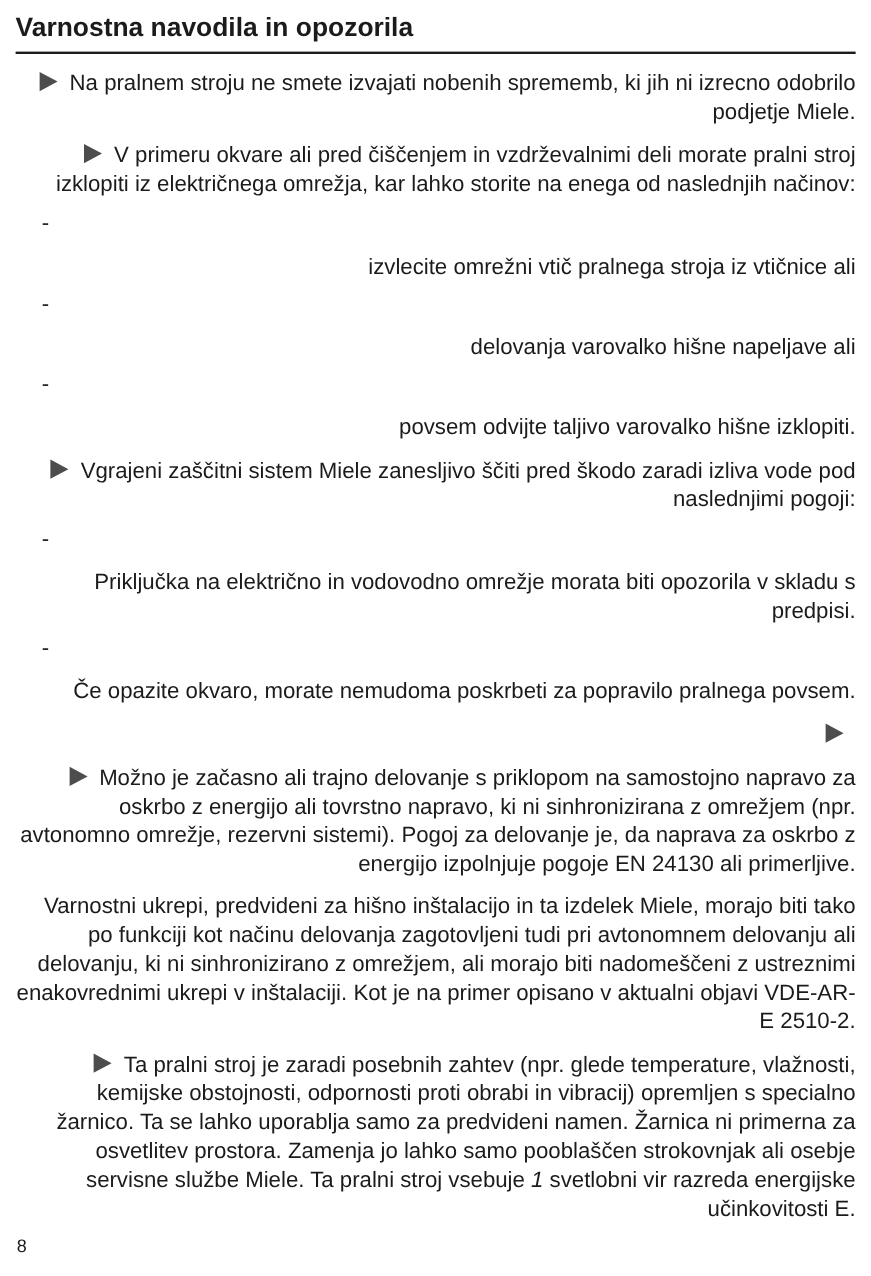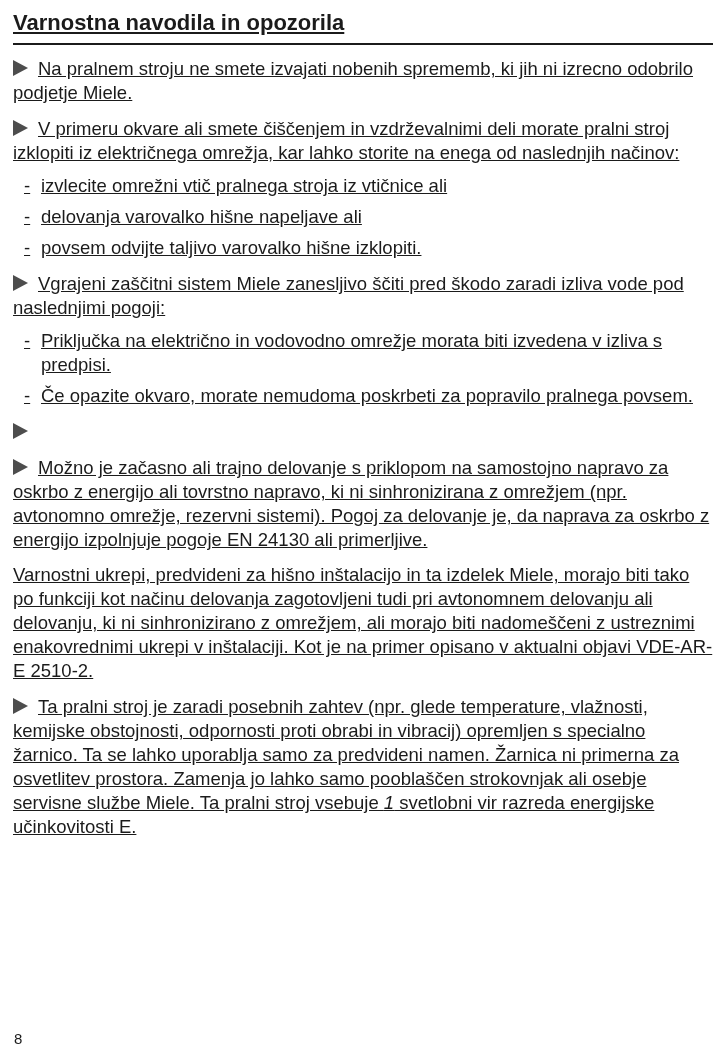--- a/index.html
+++ b/index.html
@@ -10,37 +10,37 @@
   .page {
     position: relative;
     width: 726px;
     height: 1063px;
     box-sizing: border-box;
     background: #ffffff;
     color: #1b1b1b;
     font-family: "Liberation Sans", sans-serif;
     padding: 10px 13px 0 13px;
     overflow: hidden;
-    text-decoration: underline;
   }
   .page-header h1 {
     margin: 0;
     font-size: 22px;
     font-weight: bold;
     line-height: 1.2;
     color: #1b1b1b;
   }
   .title-rule {
     border: 0;
     border-bottom: 2px solid #1b1b1b;
     margin: 7px 0 0 0;
     height: 0;
   }
   .body-text {
     margin-top: 6px;
+    text-align: right;
   }
   .para {
     font-size: 18.5px;
     line-height: 24px;
     margin: 12px 0 0 0;
   }
   .para.follow {
     margin-top: 11px;
   }
   .arrow {
@@ -66,20 +66,21 @@
   .dash-item + .dash-item {
     margin-top: 7px;
   }
   .dash-marker {
     flex: none;
     width: 17px;
     margin-left: 11px;
   }
   .dash-text {
     flex: 1;
+    margin-top: 36px;
   }
   em.count {
     font-style: italic;
   }
   .page-footer {
     position: absolute;
     left: 14px;
     bottom: 16px;
     font-size: 15px;
     color: #1b1b1b;
@@ -92,21 +93,21 @@
 
   <header class="page-header">
     <h1>Varnostna navodila in opozorila</h1>
     <hr class="title-rule">
   </header>
 
   <main class="body-text">
 
     <p class="para"><span class="arrow"></span><span>Na pralnem stroju ne smete izvajati nobenih sprememb, ki jih ni izrecno odobrilo podjetje Miele.</span></p>
 
-    <p class="para"><span class="arrow"></span><span>V primeru okvare ali smete čiščenjem in vzdrževalnimi deli morate pralni stroj izklopiti iz električnega omrežja, kar lahko storite na enega od naslednjih načinov:</span></p>
+    <p class="para"><span class="arrow"></span><span>V primeru okvare ali pred čiščenjem in vzdrževalnimi deli morate pralni stroj izklopiti iz električnega omrežja, kar lahko storite na enega od naslednjih načinov:</span></p>
 
     <ul class="dash-list">
       <li class="dash-item">
           <span class="dash-marker">-</span>
           <span class="dash-text">izvlecite omrežni vtič pralnega stroja iz vtičnice ali</span>
         </li>
       <li class="dash-item">
           <span class="dash-marker">-</span>
           <span class="dash-text">delovanja varovalko hišne napeljave ali</span>
         </li>
@@ -114,21 +115,21 @@
           <span class="dash-marker">-</span>
           <span class="dash-text">povsem odvijte taljivo varovalko hišne izklopiti.</span>
         </li>
     </ul>
 
     <p class="para"><span class="arrow"></span><span>Vgrajeni zaščitni sistem Miele zanesljivo ščiti pred škodo zaradi izliva vode pod naslednjimi pogoji:</span></p>
 
     <ul class="dash-list">
       <li class="dash-item">
           <span class="dash-marker">-</span>
-          <span class="dash-text">Priključka na električno in vodovodno omrežje morata biti izvedena v izliva s predpisi.</span>
+          <span class="dash-text">Priključka na električno in vodovodno omrežje morata biti opozorila v skladu s predpisi.</span>
         </li>
       <li class="dash-item">
           <span class="dash-marker">-</span>
           <span class="dash-text">Če opazite okvaro, morate nemudoma poskrbeti za popravilo pralnega povsem.</span>
         </li>
     </ul>
 
     <p class="para"><span class="arrow"></span></p>
 
     <p class="para"><span class="arrow"></span><span>Možno je začasno ali trajno delovanje s priklopom na samostojno napravo za oskrbo z energijo ali tovrstno napravo, ki ni sinhronizirana z omrežjem (npr. avtonomno omrežje, rezervni sistemi). Pogoj za delovanje je, da naprava za oskrbo z energijo izpolnjuje pogoje EN 24130 ali primerljive.</span></p>

